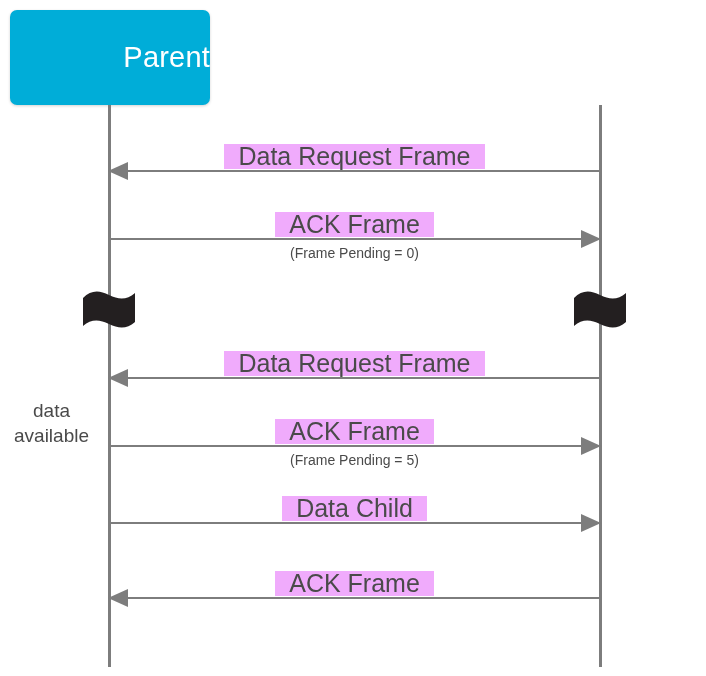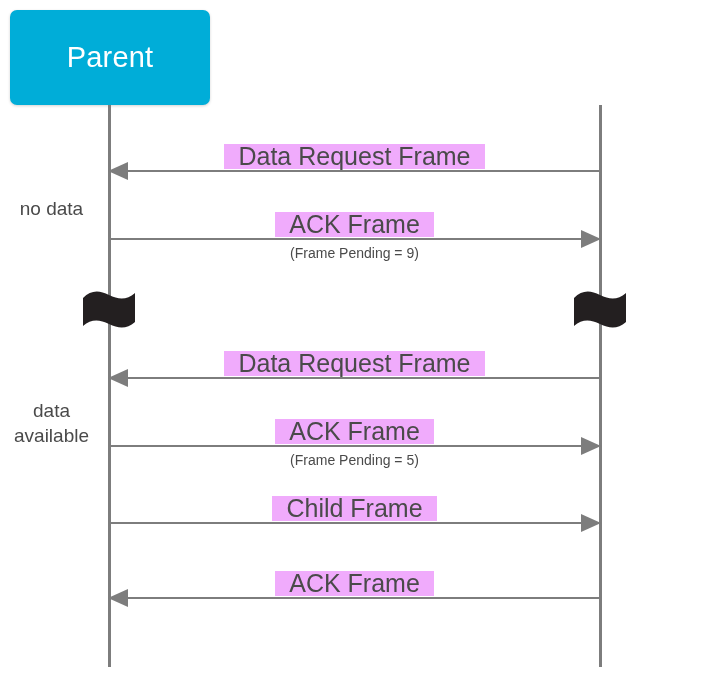--- a/index.html
+++ b/index.html
@@ -29,21 +29,21 @@
     color: #ffffff;
     display: flex;
     align-items: center;
     justify-content: center;
     font-size: 29px;
     font-weight: 400;
     letter-spacing: 0.2px;
     box-shadow: 0 1px 3px rgba(0,0,0,0.18);
     user-select: none;
   }
-  #actor-parent { left: 10px;  top: 10px; width: 200px; height: 95px; }
+  #actor-parent { left: 10px;  top: 10px; width: 200px; height: 95px; justify-content: flex-end; }
   #actor-child  { left: 497px; top: 10px; width: 203px; height: 95px; }
 
   
   .lifeline {
     position: absolute;
     width: 3px;
     background: #7d7d7d;
     top: 105px;
     height: 562px;
   }
@@ -142,39 +142,38 @@
 <div id="diagram">
 
   <div class="actor-box" id="actor-parent">
     <span>Parent</span>
   </div>
 
 
   <div class="lifeline" id="lifeline-parent"></div>
   <div class="lifeline" id="lifeline-child"></div>
 
-  <div class="side-note" id="note-no-data">no data</div>
   <div class="side-note" id="note-data-avail">data
 available</div>
 
   <div class="message" style="top:171px">
     <div class="msg-line-left" style="left:0;   width:491px;"></div>
     <div class="arrowhead to-left"></div>
     <div class="msg-label">
       <span class="lbl-inner">Data Request Frame</span>
     </div>
   </div>
 
   <div class="message" style="top:239px">
     <div class="msg-line-left" style="left:0;   width:491px;"></div>
     <div class="arrowhead to-right"></div>
     <div class="msg-label">
       <span class="lbl-inner">ACK Frame</span>
     </div>
-    <div class="msg-sub">(Frame Pending = 9)</div>
+    <div class="msg-sub">(Frame Pending = 0)</div>
   </div>
 
   <div class="break-flag" style="left:81px; top:290px;">
     <svg width="56" height="44" viewBox="0 0 56 44" xmlns="http://www.w3.org/2000/svg">
       <path d="M2,8 C10,0 18,0 28,5 C38,10 46,10 54,3 L54,32 C46,39 38,39 28,34 C18,29 10,29 2,36 Z" fill="#231f20"></path>
     </svg>
   </div>
 
   <div class="break-flag" style="left:572px; top:290px;">
     <svg width="56" height="44" viewBox="0 0 56 44" xmlns="http://www.w3.org/2000/svg">
@@ -196,21 +195,21 @@
     <div class="msg-label">
       <span class="lbl-inner">ACK Frame</span>
     </div>
     <div class="msg-sub">(Frame Pending = 5)</div>
   </div>
 
   <div class="message" style="top:523px">
     <div class="msg-line-left" style="left:0;   width:491px;"></div>
     <div class="arrowhead to-right"></div>
     <div class="msg-label">
-      <span class="lbl-inner">Child Frame</span>
+      <span class="lbl-inner">Data Child</span>
     </div>
   </div>
 
   <div class="message" style="top:598px">
     <div class="msg-line-left" style="left:0;   width:491px;"></div>
     <div class="arrowhead to-left"></div>
     <div class="msg-label">
       <span class="lbl-inner">ACK Frame</span>
     </div>
   </div>

